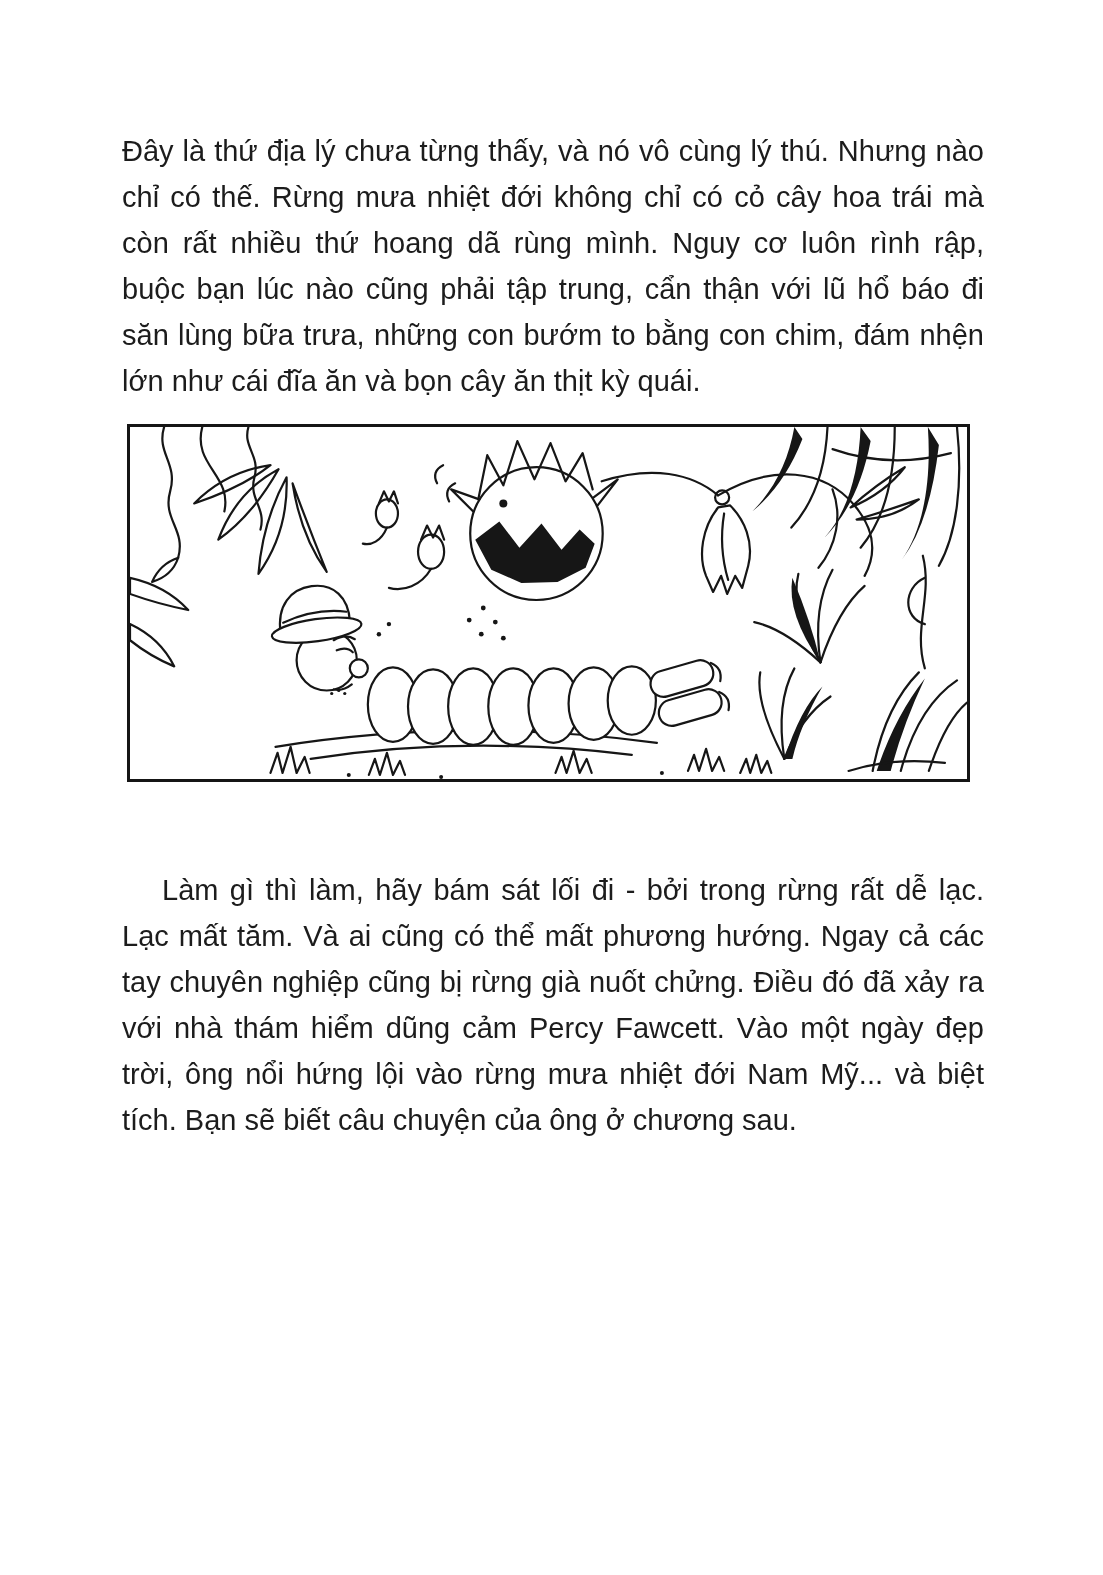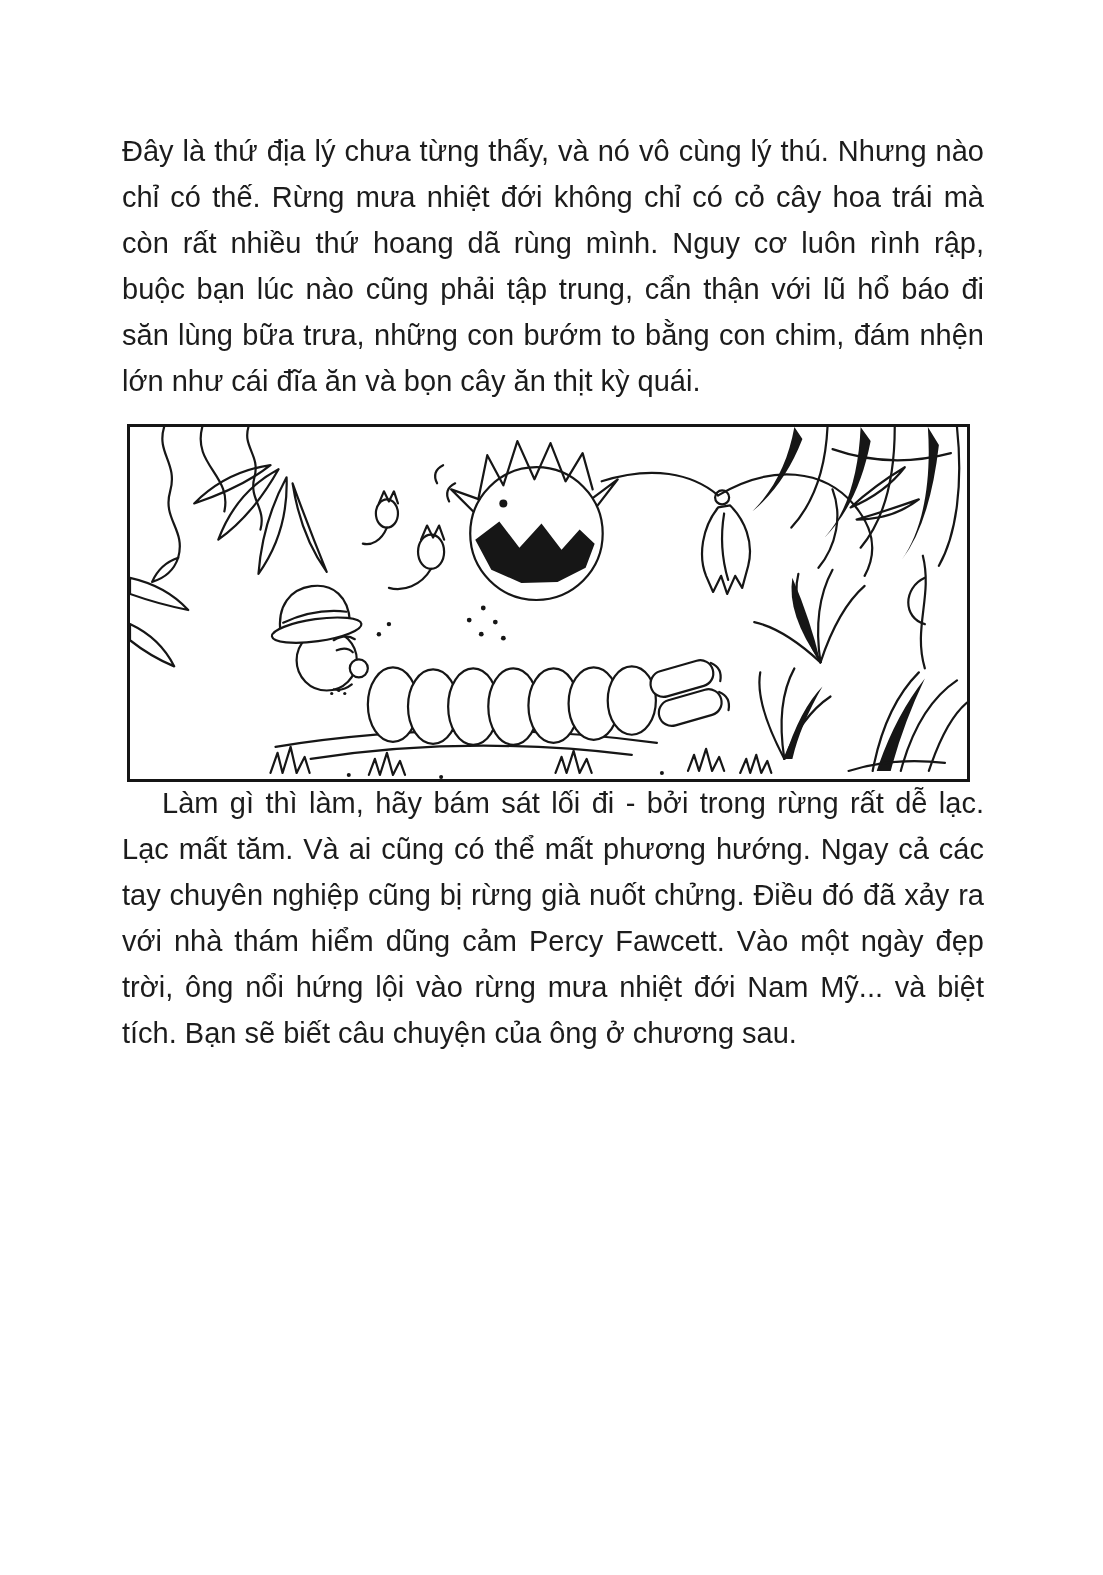--- a/index.html
+++ b/index.html
@@ -20,21 +20,21 @@
     position: absolute;
     left: 122px;
     width: 862px;
     margin: 0;
     font-size: 29px;
     line-height: 46px;
     text-align: justify;
     color: #1c1c1c;
   }
   .para-1 { top: 128px; }
-  .para-2 { top: 780px; text-indent: 40px; }
+  .para-2 { top: 867px; text-indent: 40px; }
 
   .illustration-frame {
     position: absolute;
     left: 127px;
     top: 424px;
     width: 843px;
     height: 358px;
     margin: 0;
     box-sizing: border-box;
     border: 3px solid #151515;

